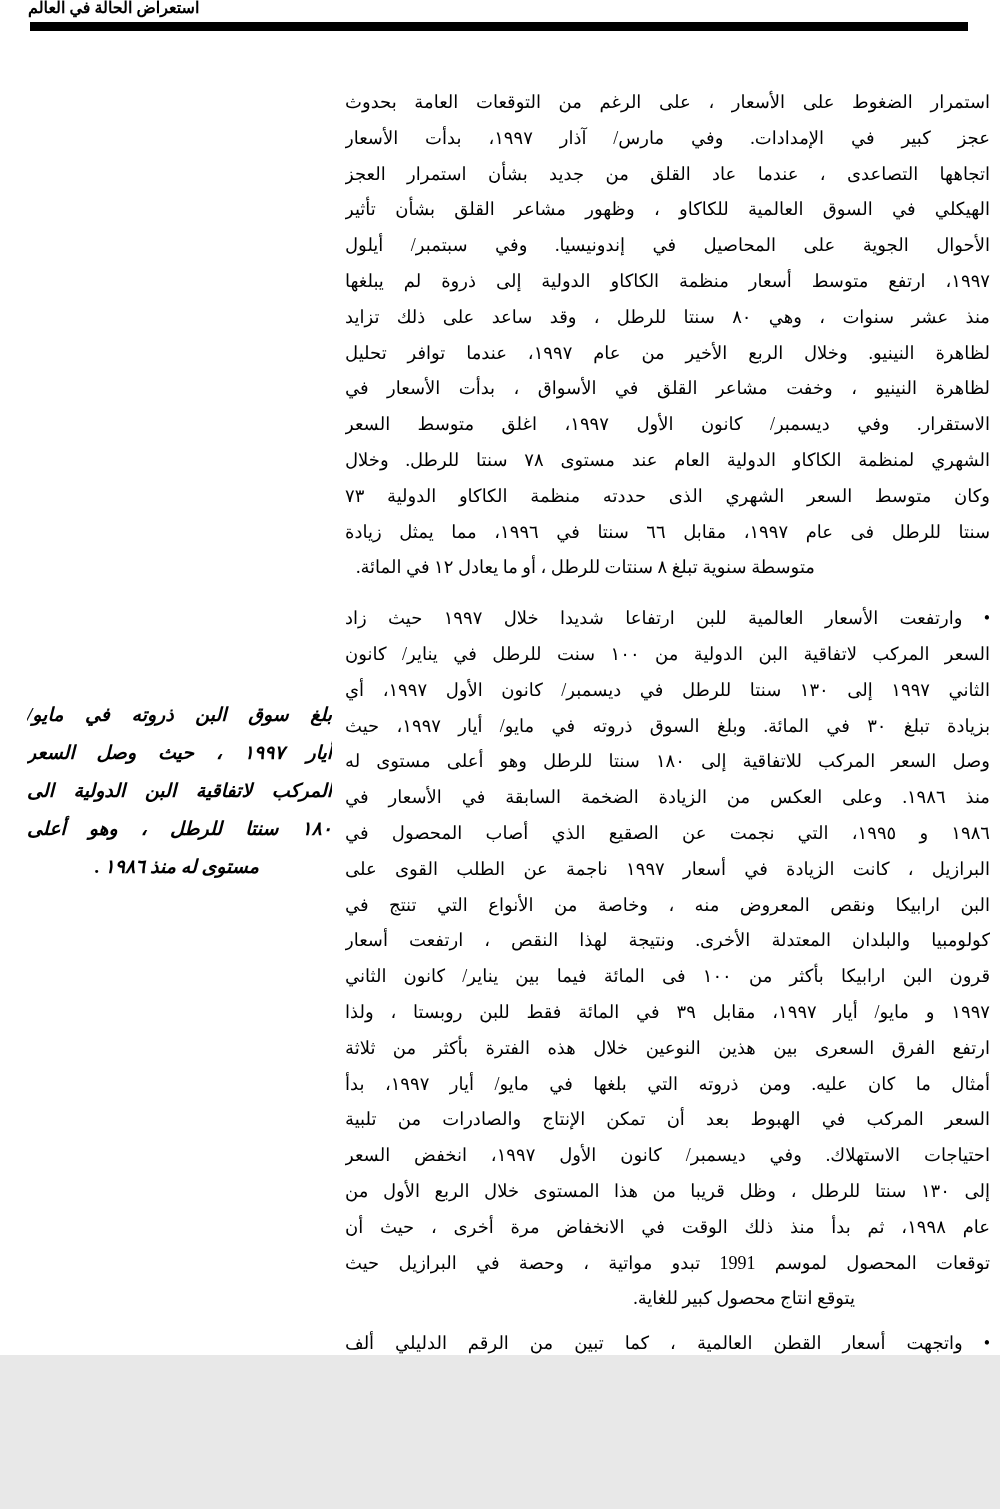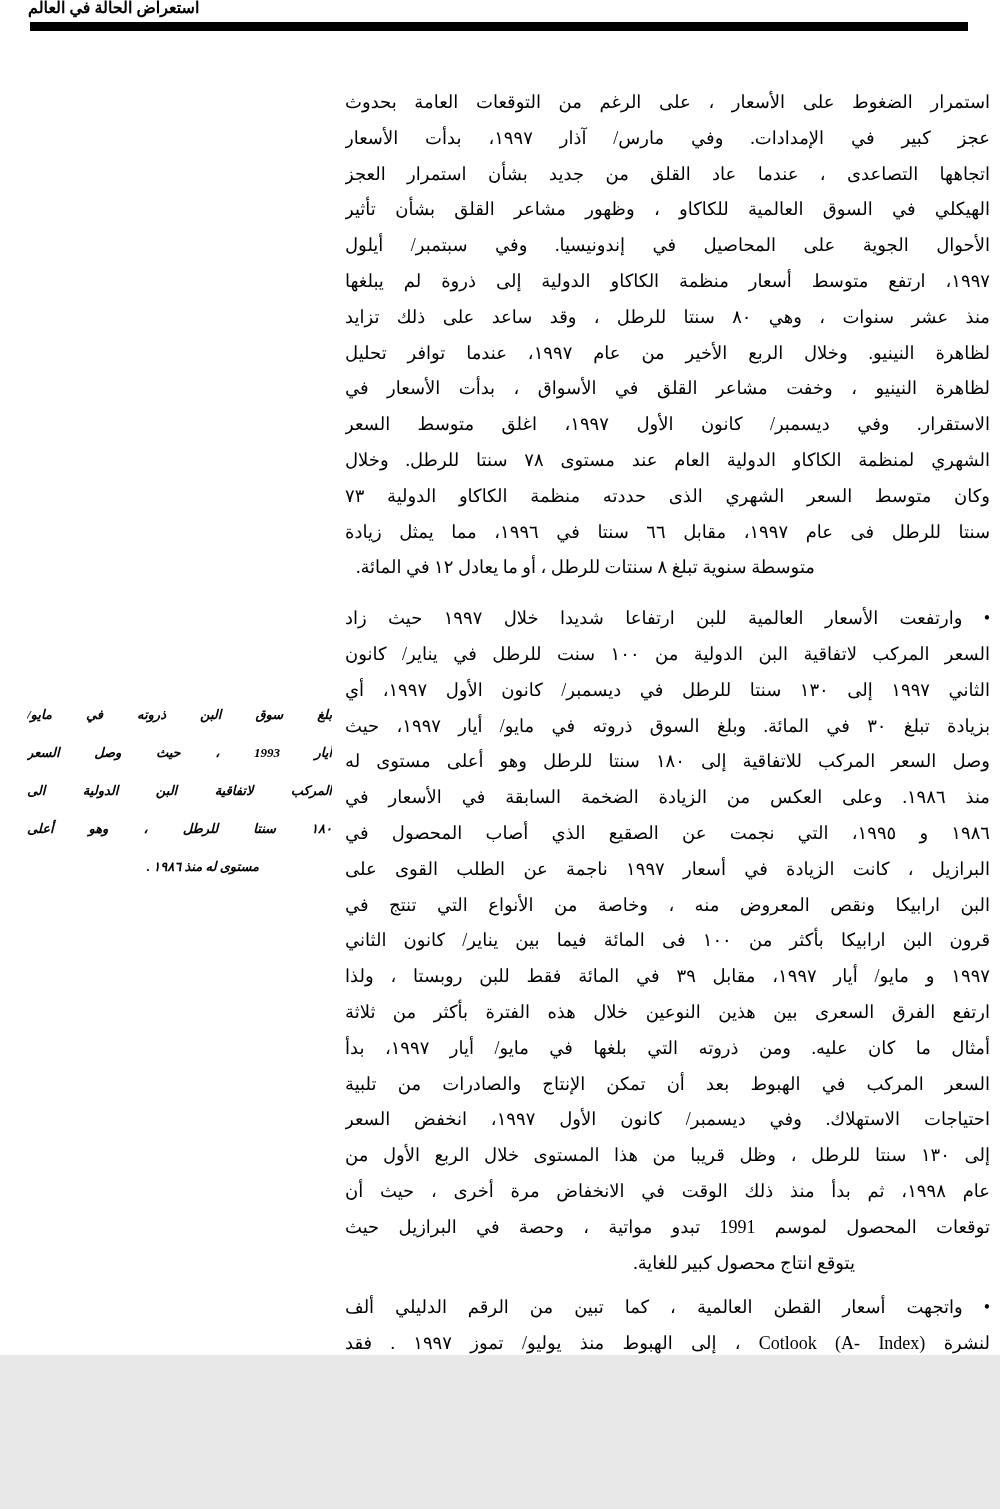--- a/index.html
+++ b/index.html
@@ -24,21 +24,21 @@
   }
   .para .line {
     height:35.8px; line-height:35.8px;
     text-align:justify; text-align-last:justify;
     overflow:hidden;
   }
   .para-gap1 { margin-top:15px; }
   .para-gap2 { margin-top:9px; }
   .pull-quote {
     position:absolute; left:27px; top:696px; width:305px;
-    direction:rtl; font-size:13px; font-weight:bold; font-style:italic;
+    direction:rtl; font-size:19px; font-weight:bold; font-style:italic;
   }
   .pull-quote .line {
     height:38px; line-height:38px;
     text-align:justify; text-align-last:justify;
     overflow:hidden;
   }
   .line-end {
     text-align:right !important;
     text-align-last:right !important;
   }
@@ -51,21 +51,21 @@
 <body>
 
 <div class="page">
 
   <div class="running-header">استعراض الحالة في العالم</div>
 
   <div class="header-rule"></div>
 
   <aside class="pull-quote">
       <div class="line">بلغ سوق البن ذروته في مايو/</div>
-      <div class="line">أيار 1993 ، حيث وصل السعر</div>
+      <div class="line">أيار ١٩٩٧ ، حيث وصل السعر</div>
       <div class="line">المركب لاتفاقية البن الدولية الى</div>
       <div class="line">١٨٠ سنتا للرطل ، وهو أعلى</div>
       <div class="line line-end" style="padding-right: 73px;">مستوى له منذ ١٩٨٦ .</div>
     </aside>
 
   <main class="body-col">
     <section class="para">
         <div class="line">استمرار الضغوط على الأسعار ، على الرغم من التوقعات العامة بحدوث</div>
         <div class="line">عجز كبير في الإمدادات. وفي مارس/ آذار ١٩٩٧، بدأت الأسعار</div>
         <div class="line">اتجاهها التصاعدى ، عندما عاد القلق من جديد بشأن استمرار العجز</div>
@@ -84,20 +84,21 @@
     <section class="para para-gap1">
         <div class="line">• وارتفعت الأسعار العالمية للبن ارتفاعا شديدا خلال ١٩٩٧ حيث زاد</div>
         <div class="line">السعر المركب لاتفاقية البن الدولية من ١٠٠ سنت للرطل في يناير/ كانون</div>
         <div class="line">الثاني ١٩٩٧ إلى ١٣٠ سنتا للرطل في ديسمبر/ كانون الأول ١٩٩٧، أي</div>
         <div class="line">بزيادة تبلغ ٣٠ في المائة. وبلغ السوق ذروته في مايو/ أيار ١٩٩٧، حيث</div>
         <div class="line">وصل السعر المركب للاتفاقية إلى ١٨٠ سنتا للرطل وهو أعلى مستوى له</div>
         <div class="line">منذ ١٩٨٦. وعلى العكس من الزيادة الضخمة السابقة في الأسعار في</div>
         <div class="line">١٩٨٦ و ١٩٩٥، التي نجمت عن الصقيع الذي أصاب المحصول في</div>
         <div class="line">البرازيل ، كانت الزيادة في أسعار ١٩٩٧ ناجمة عن الطلب القوى على</div>
         <div class="line">البن ارابيكا ونقص المعروض منه ، وخاصة من الأنواع التي تنتج في</div>
+        <div class="line">كولومبيا والبلدان المعتدلة الأخرى. ونتيجة لهذا النقص ، ارتفعت أسعار</div>
         <div class="line">قرون البن ارابيكا بأكثر من ١٠٠ فى المائة فيما بين يناير/ كانون الثاني</div>
         <div class="line">١٩٩٧ و مايو/ أيار ١٩٩٧، مقابل ٣٩ في المائة فقط للبن روبستا ، ولذا</div>
         <div class="line">ارتفع الفرق السعرى بين هذين النوعين خلال هذه الفترة بأكثر من ثلاثة</div>
         <div class="line">أمثال ما كان عليه. ومن ذروته التي بلغها في مايو/ أيار ١٩٩٧، بدأ</div>
         <div class="line">السعر المركب في الهبوط بعد أن تمكن الإنتاج والصادرات من تلبية</div>
         <div class="line">احتياجات الاستهلاك. وفي ديسمبر/ كانون الأول ١٩٩٧، انخفض السعر</div>
         <div class="line">إلى ١٣٠ سنتا للرطل ، وظل قريبا من هذا المستوى خلال الربع الأول من</div>
         <div class="line">عام ١٩٩٨، ثم بدأ منذ ذلك الوقت في الانخفاض مرة أخرى ، حيث أن</div>
         <div class="line">توقعات المحصول لموسم 1991 تبدو مواتية ، وحصة في البرازيل حيث</div>
         <div class="line line-end" style="padding-right: 135px;">يتوقع انتاج محصول كبير للغاية.</div>

